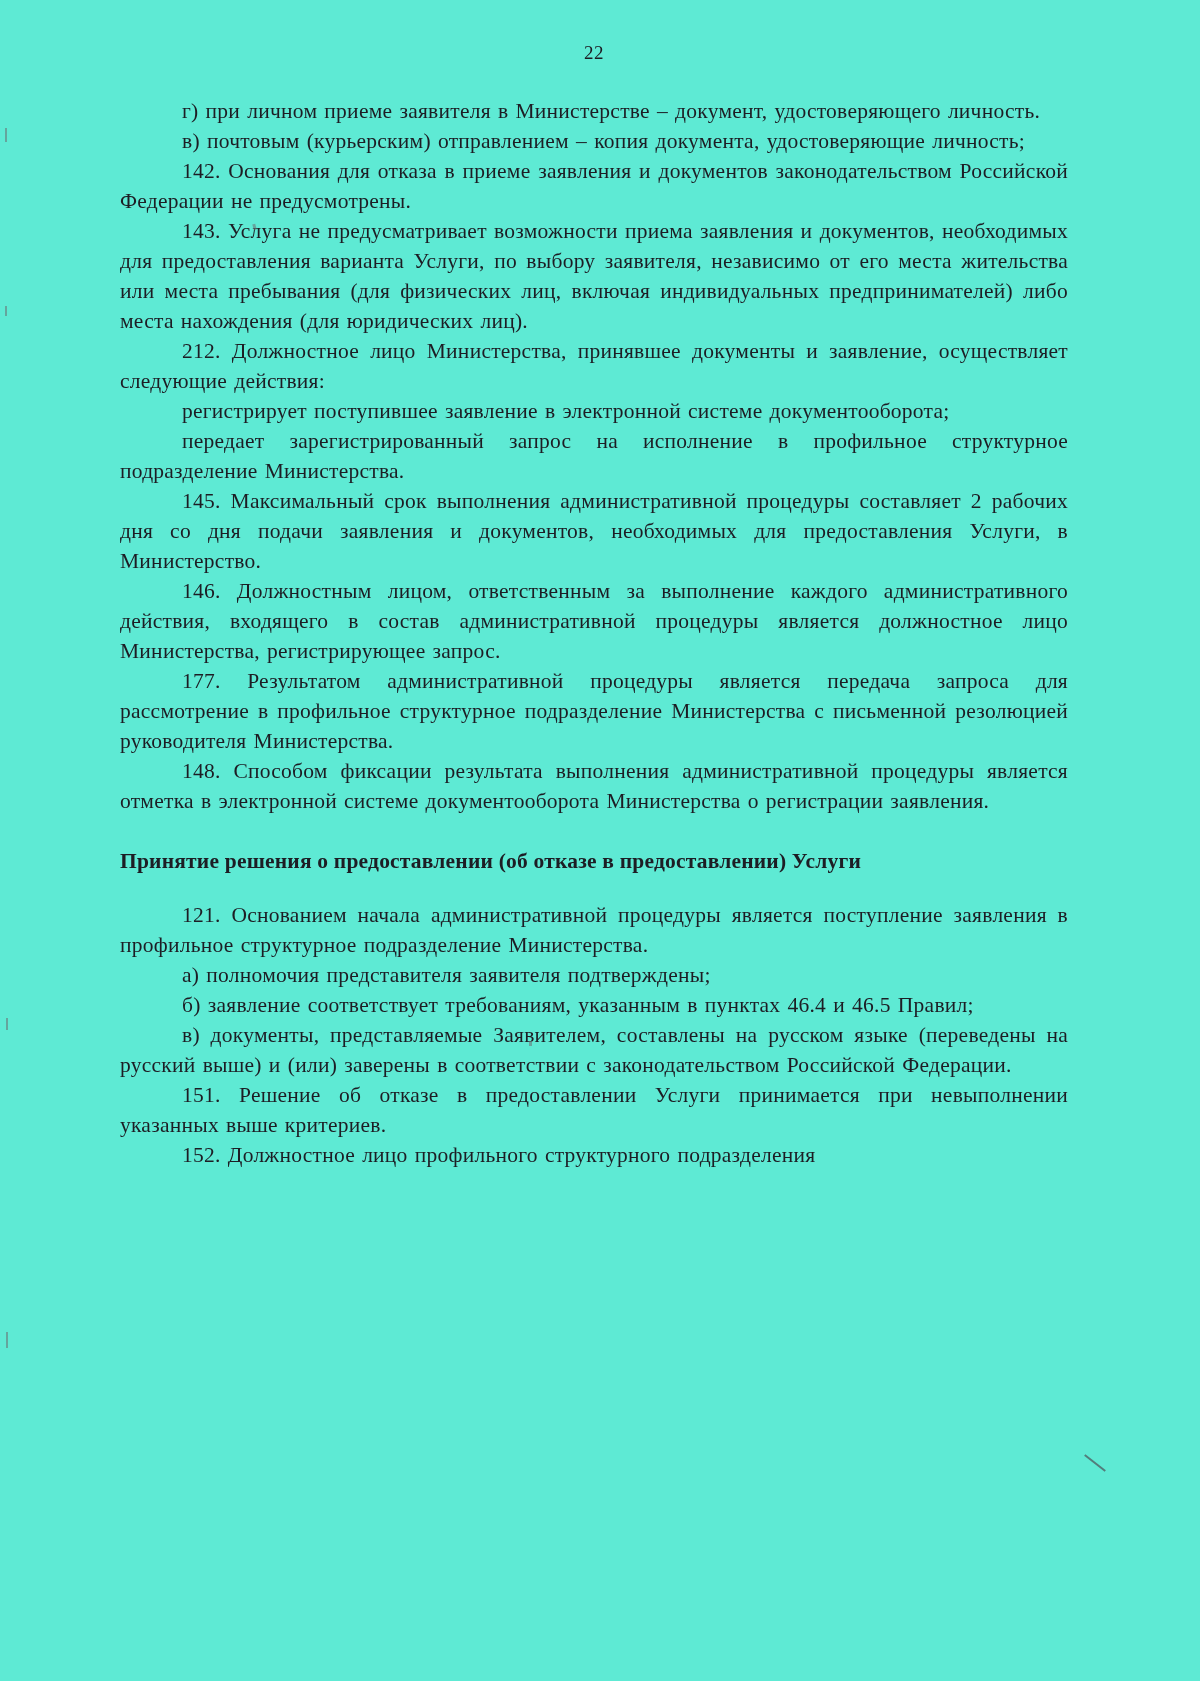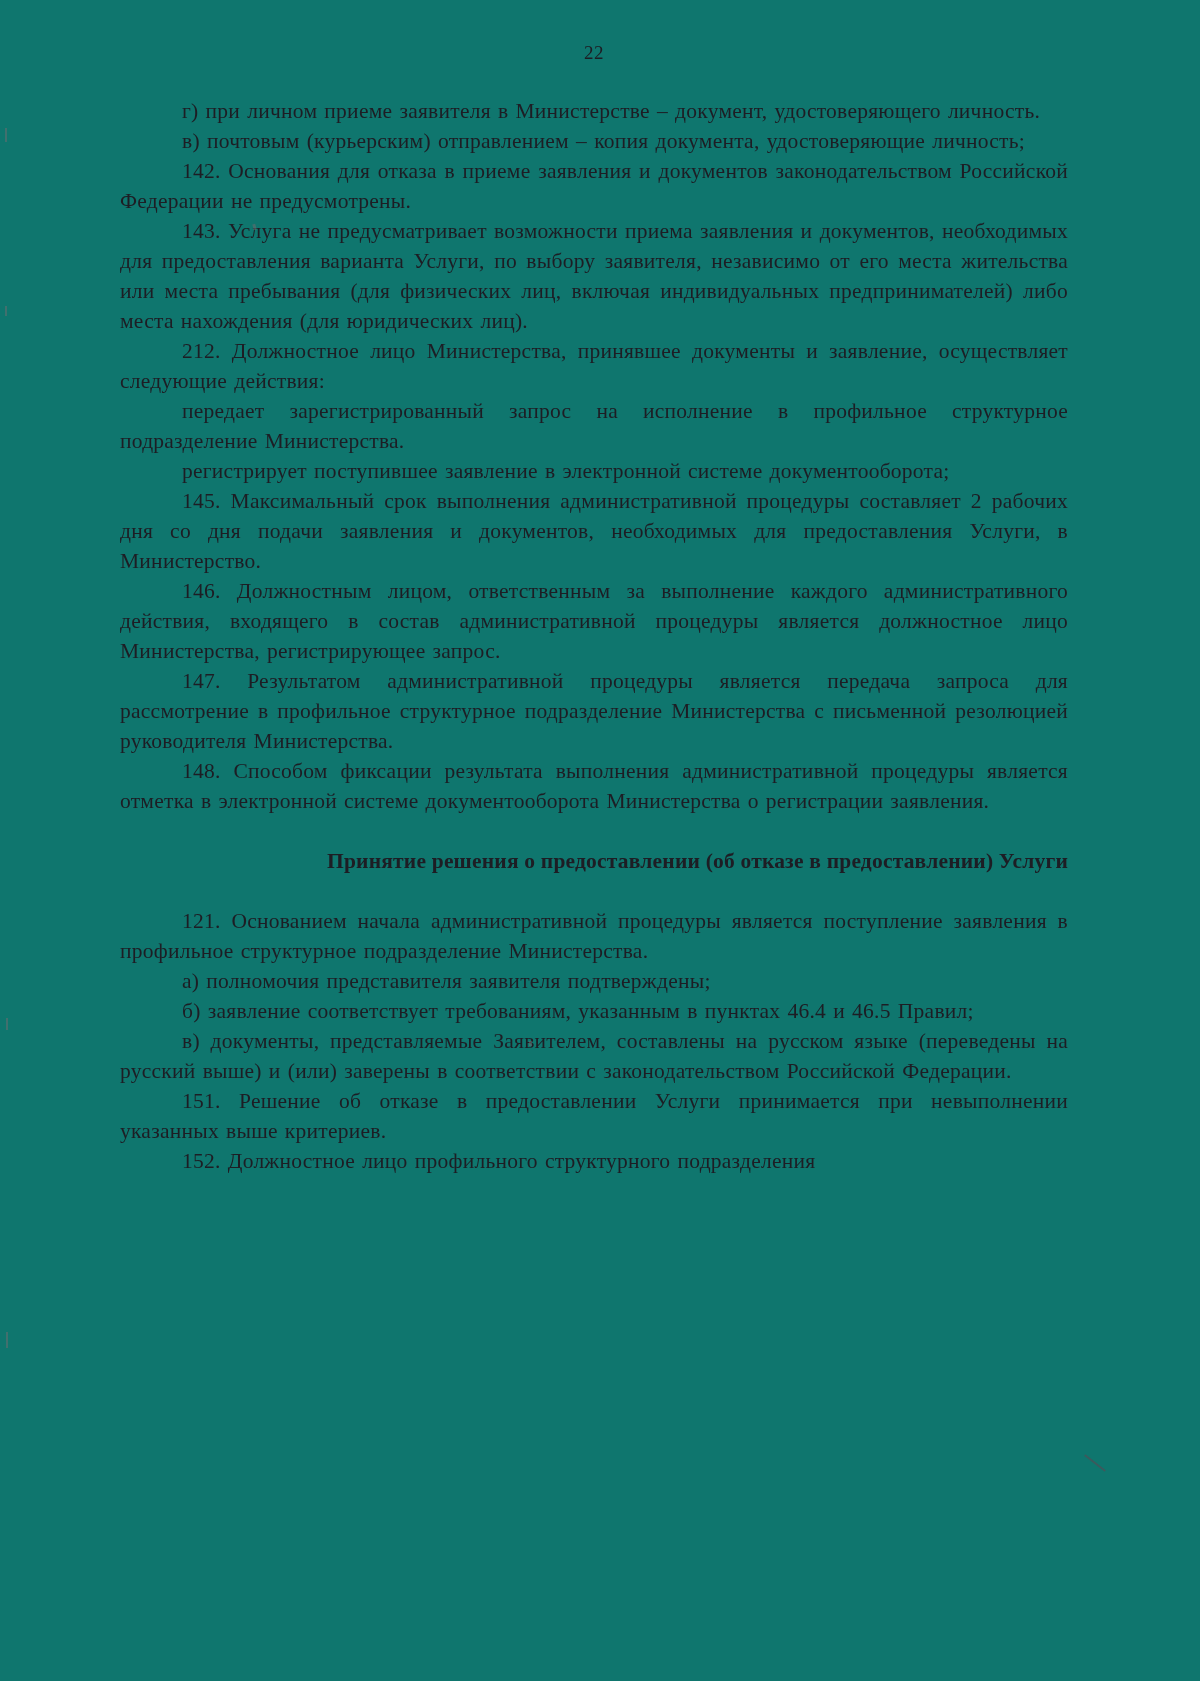--- a/index.html
+++ b/index.html
@@ -2,21 +2,21 @@
 <html><head>
 <meta charset="utf-8">
 <style>
   * { margin: 0; padding: 0; box-sizing: border-box; }
   html, body { background: #ffffff; }
 
   .page {
     position: relative;
     width: 1200px;
     height: 1681px;
-    background: #0f766e;
+    background: #5eead4;
     font-family: "Liberation Serif", "DejaVu Serif", serif;
     color: #1d1d24;
     overflow: hidden;
   }
 
   .page-number {
     position: absolute;
     top: 42px;
     left: 120px;
     width: 948px;
@@ -38,25 +38,25 @@
     text-align: justify;
     text-indent: 62px;
     letter-spacing: 0.25px;
     word-spacing: 1.5px;
   }
 
   .heading {
     font-size: 21.5px;
     line-height: 30px;
     font-weight: bold;
-    text-align: right;
+    text-align: left;
     text-indent: 0;
     letter-spacing: 0.2px;
     margin-top: 30px;
-    margin-bottom: 30px;
+    margin-bottom: 24px;
   }
 
   
   .artifact {
     position: absolute;
     background: #6b6b70;
     opacity: 0.55;
   }
   .edge-dash-1 { left: 5px;  top: 128px;  width: 2px;  height: 14px; }
   .edge-dash-2 { left: 5px;  top: 306px;  width: 2px;  height: 10px; }
@@ -72,25 +72,25 @@
 <div class="page">
 
   <div class="page-number">22</div>
 
   <div class="content">
     <p class="para">г) при личном приеме заявителя в Министерстве – документ, удостоверяющего личность.</p>
     <p class="para">в) почтовым (курьерским) отправлением – копия документа, удостоверяющие личность;</p>
     <p class="para">142. Основания для отказа в приеме заявления и документов законодательством Российской Федерации не предусмотрены.</p>
     <p class="para">143. Услуга не предусматривает возможности приема заявления и документов, необходимых для предоставления варианта Услуги, по выбору заявителя, независимо от его места жительства или места пребывания (для физических лиц, включая индивидуальных предпринимателей) либо места нахождения (для юридических лиц).</p>
     <p class="para">212. Должностное лицо Министерства, принявшее документы и заявление, осуществляет следующие действия:</p>
+    <p class="para">регистрирует поступившее заявление в электронной системе документооборота;</p>
     <p class="para">передает зарегистрированный запрос на исполнение в профильное структурное подразделение Министерства.</p>
-    <p class="para">регистрирует поступившее заявление в электронной системе документооборота;</p>
     <p class="para">145. Максимальный срок выполнения административной процедуры составляет 2 рабочих дня со дня подачи заявления и документов, необходимых для предоставления Услуги, в Министерство.</p>
     <p class="para">146. Должностным лицом, ответственным за выполнение каждого административного действия, входящего в состав административной процедуры является должностное лицо Министерства, регистрирующее запрос.</p>
-    <p class="para">147. Результатом административной процедуры является передача запроса для рассмотрение в профильное структурное подразделение Министерства с письменной резолюцией руководителя Министерства.</p>
+    <p class="para">177. Результатом административной процедуры является передача запроса для рассмотрение в профильное структурное подразделение Министерства с письменной резолюцией руководителя Министерства.</p>
     <p class="para">148. Способом фиксации результата выполнения административной процедуры является отметка в электронной системе документооборота Министерства о регистрации заявления.</p>
     <h2 class="heading">Принятие решения о предоставлении (об отказе в предоставлении) Услуги</h2>
     <p class="para">121. Основанием начала административной процедуры является поступление заявления в профильное структурное подразделение Министерства.</p>
     <p class="para">а) полномочия представителя заявителя подтверждены;</p>
     <p class="para">б) заявление соответствует требованиям, указанным в пунктах 46.4 и 46.5 Правил;</p>
     <p class="para">в) документы, представляемые Заявителем, составлены на русском языке (переведены на русский выше) и (или) заверены в соответствии с законодательством Российской Федерации.</p>
     <p class="para">151. Решение об отказе в предоставлении Услуги принимается при невыполнении указанных выше критериев.</p>
     <p class="para">152. Должностное лицо профильного структурного подразделения</p>
   </div>
 

